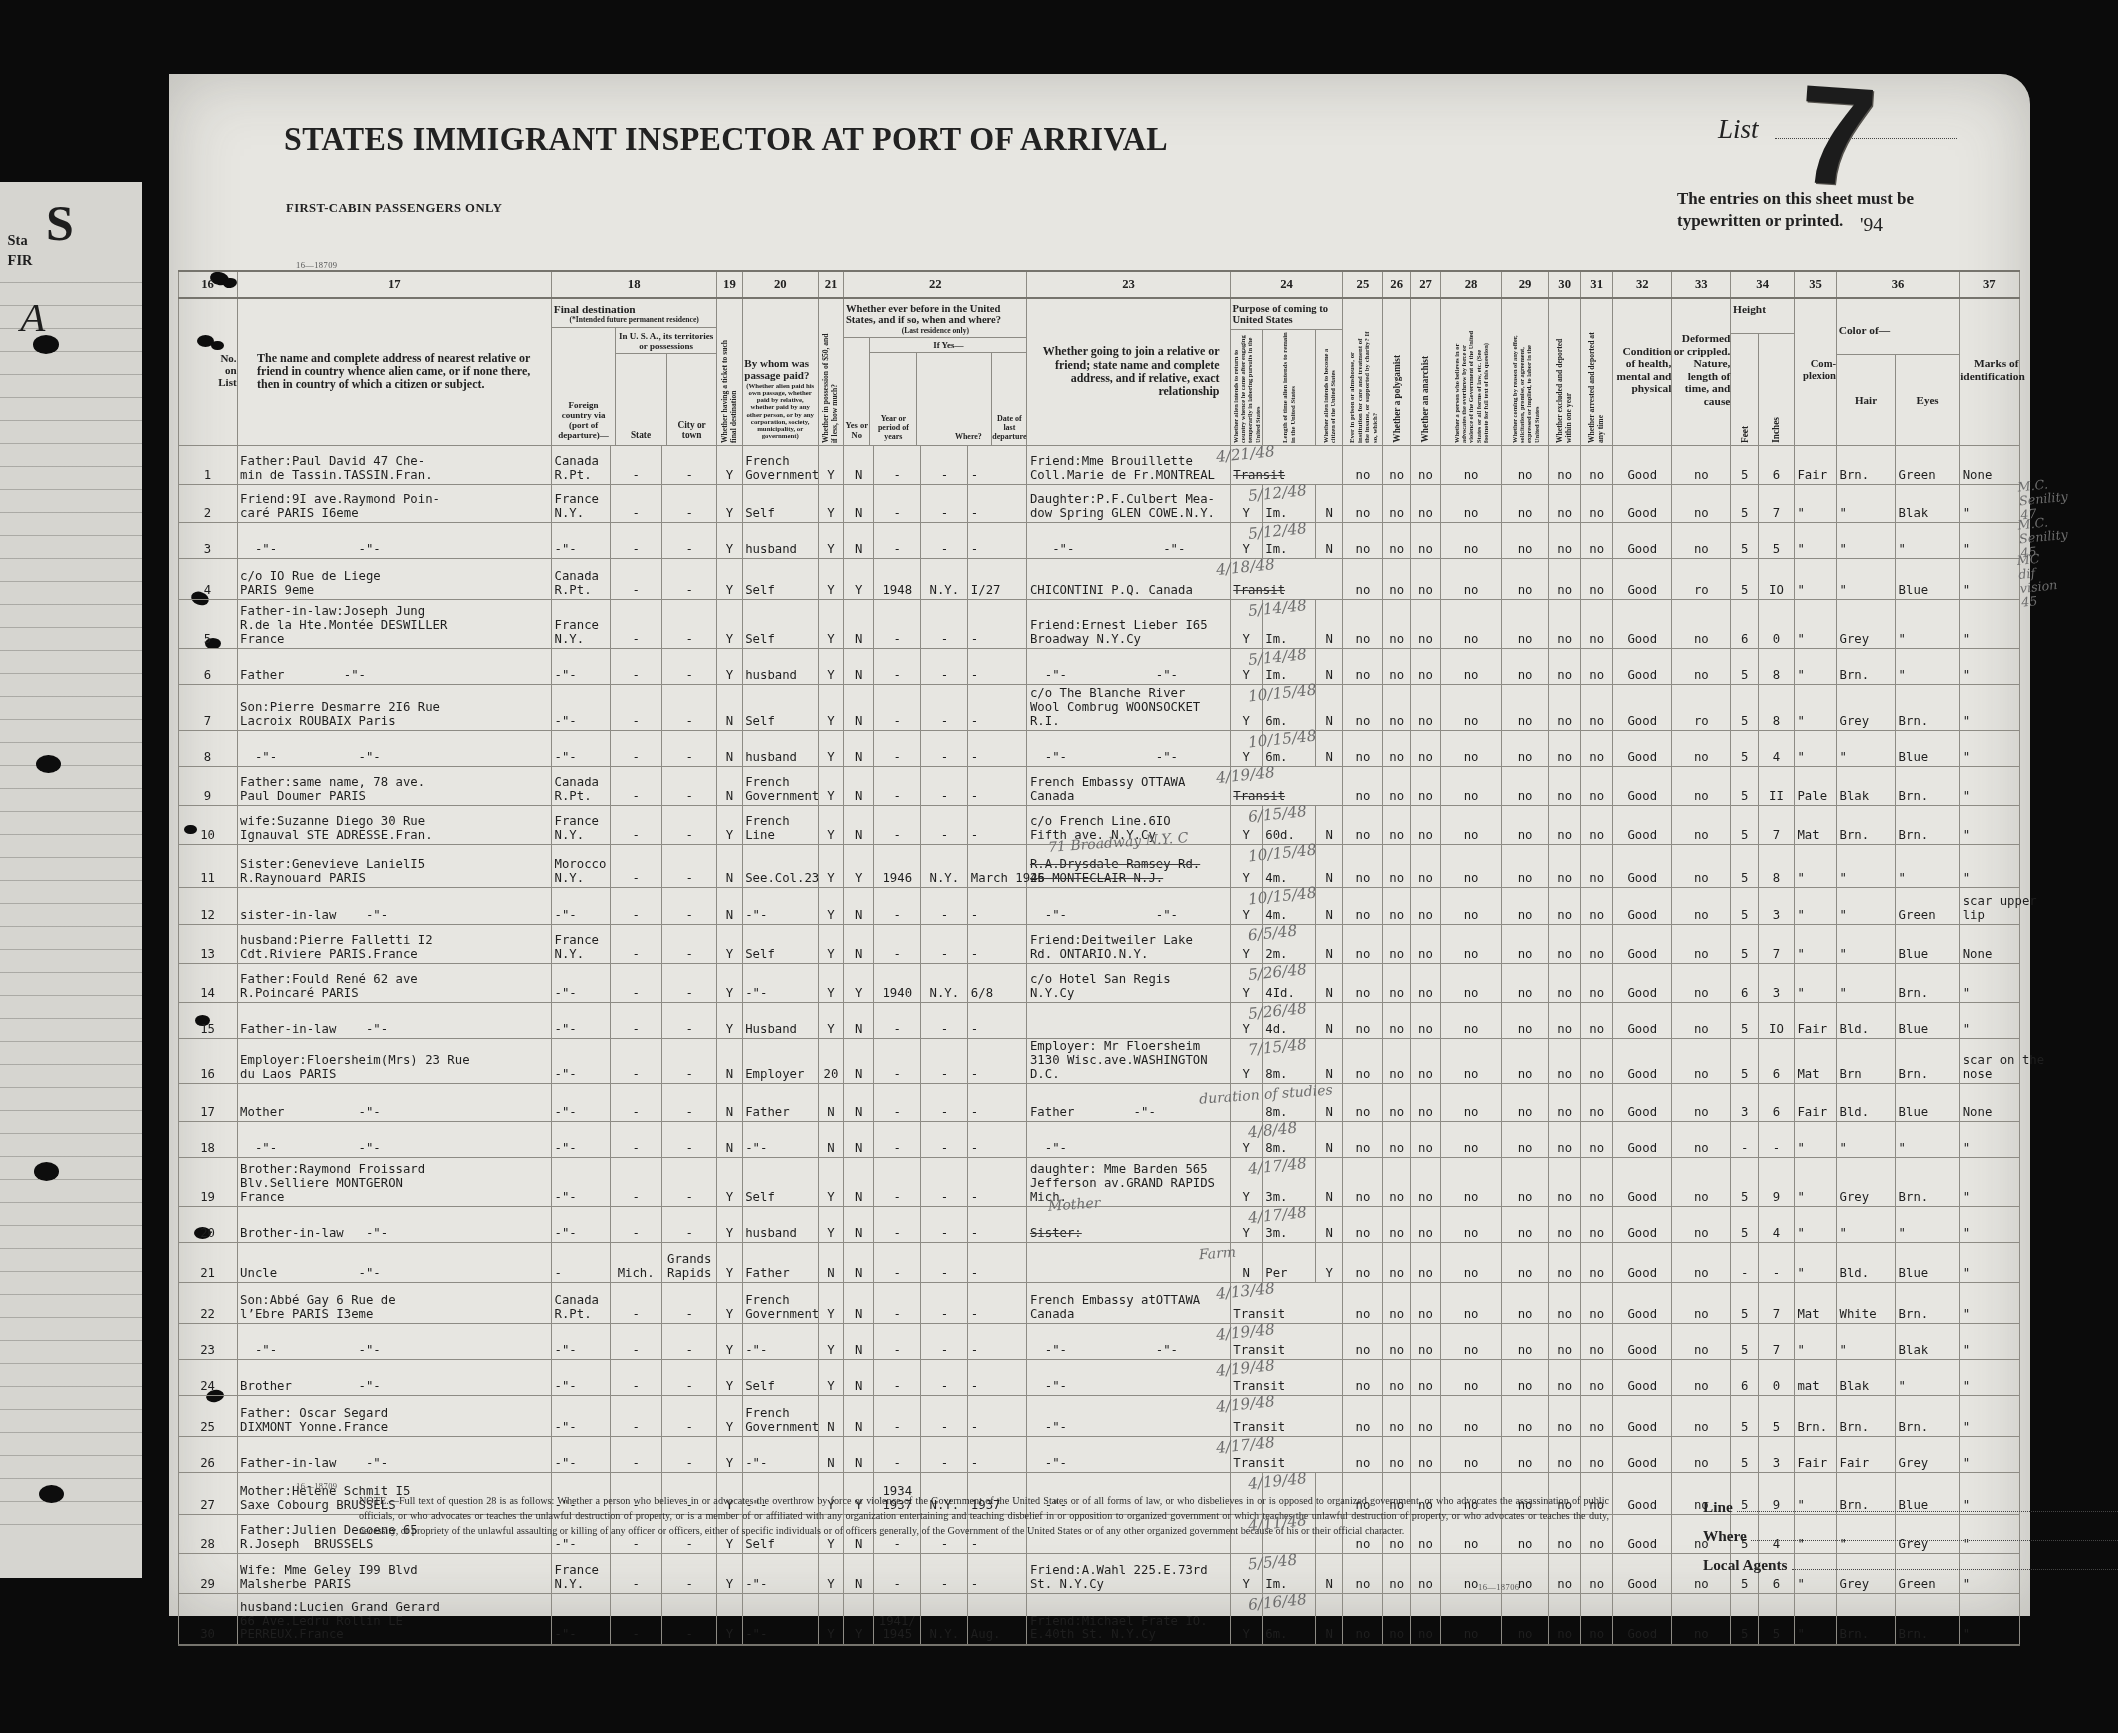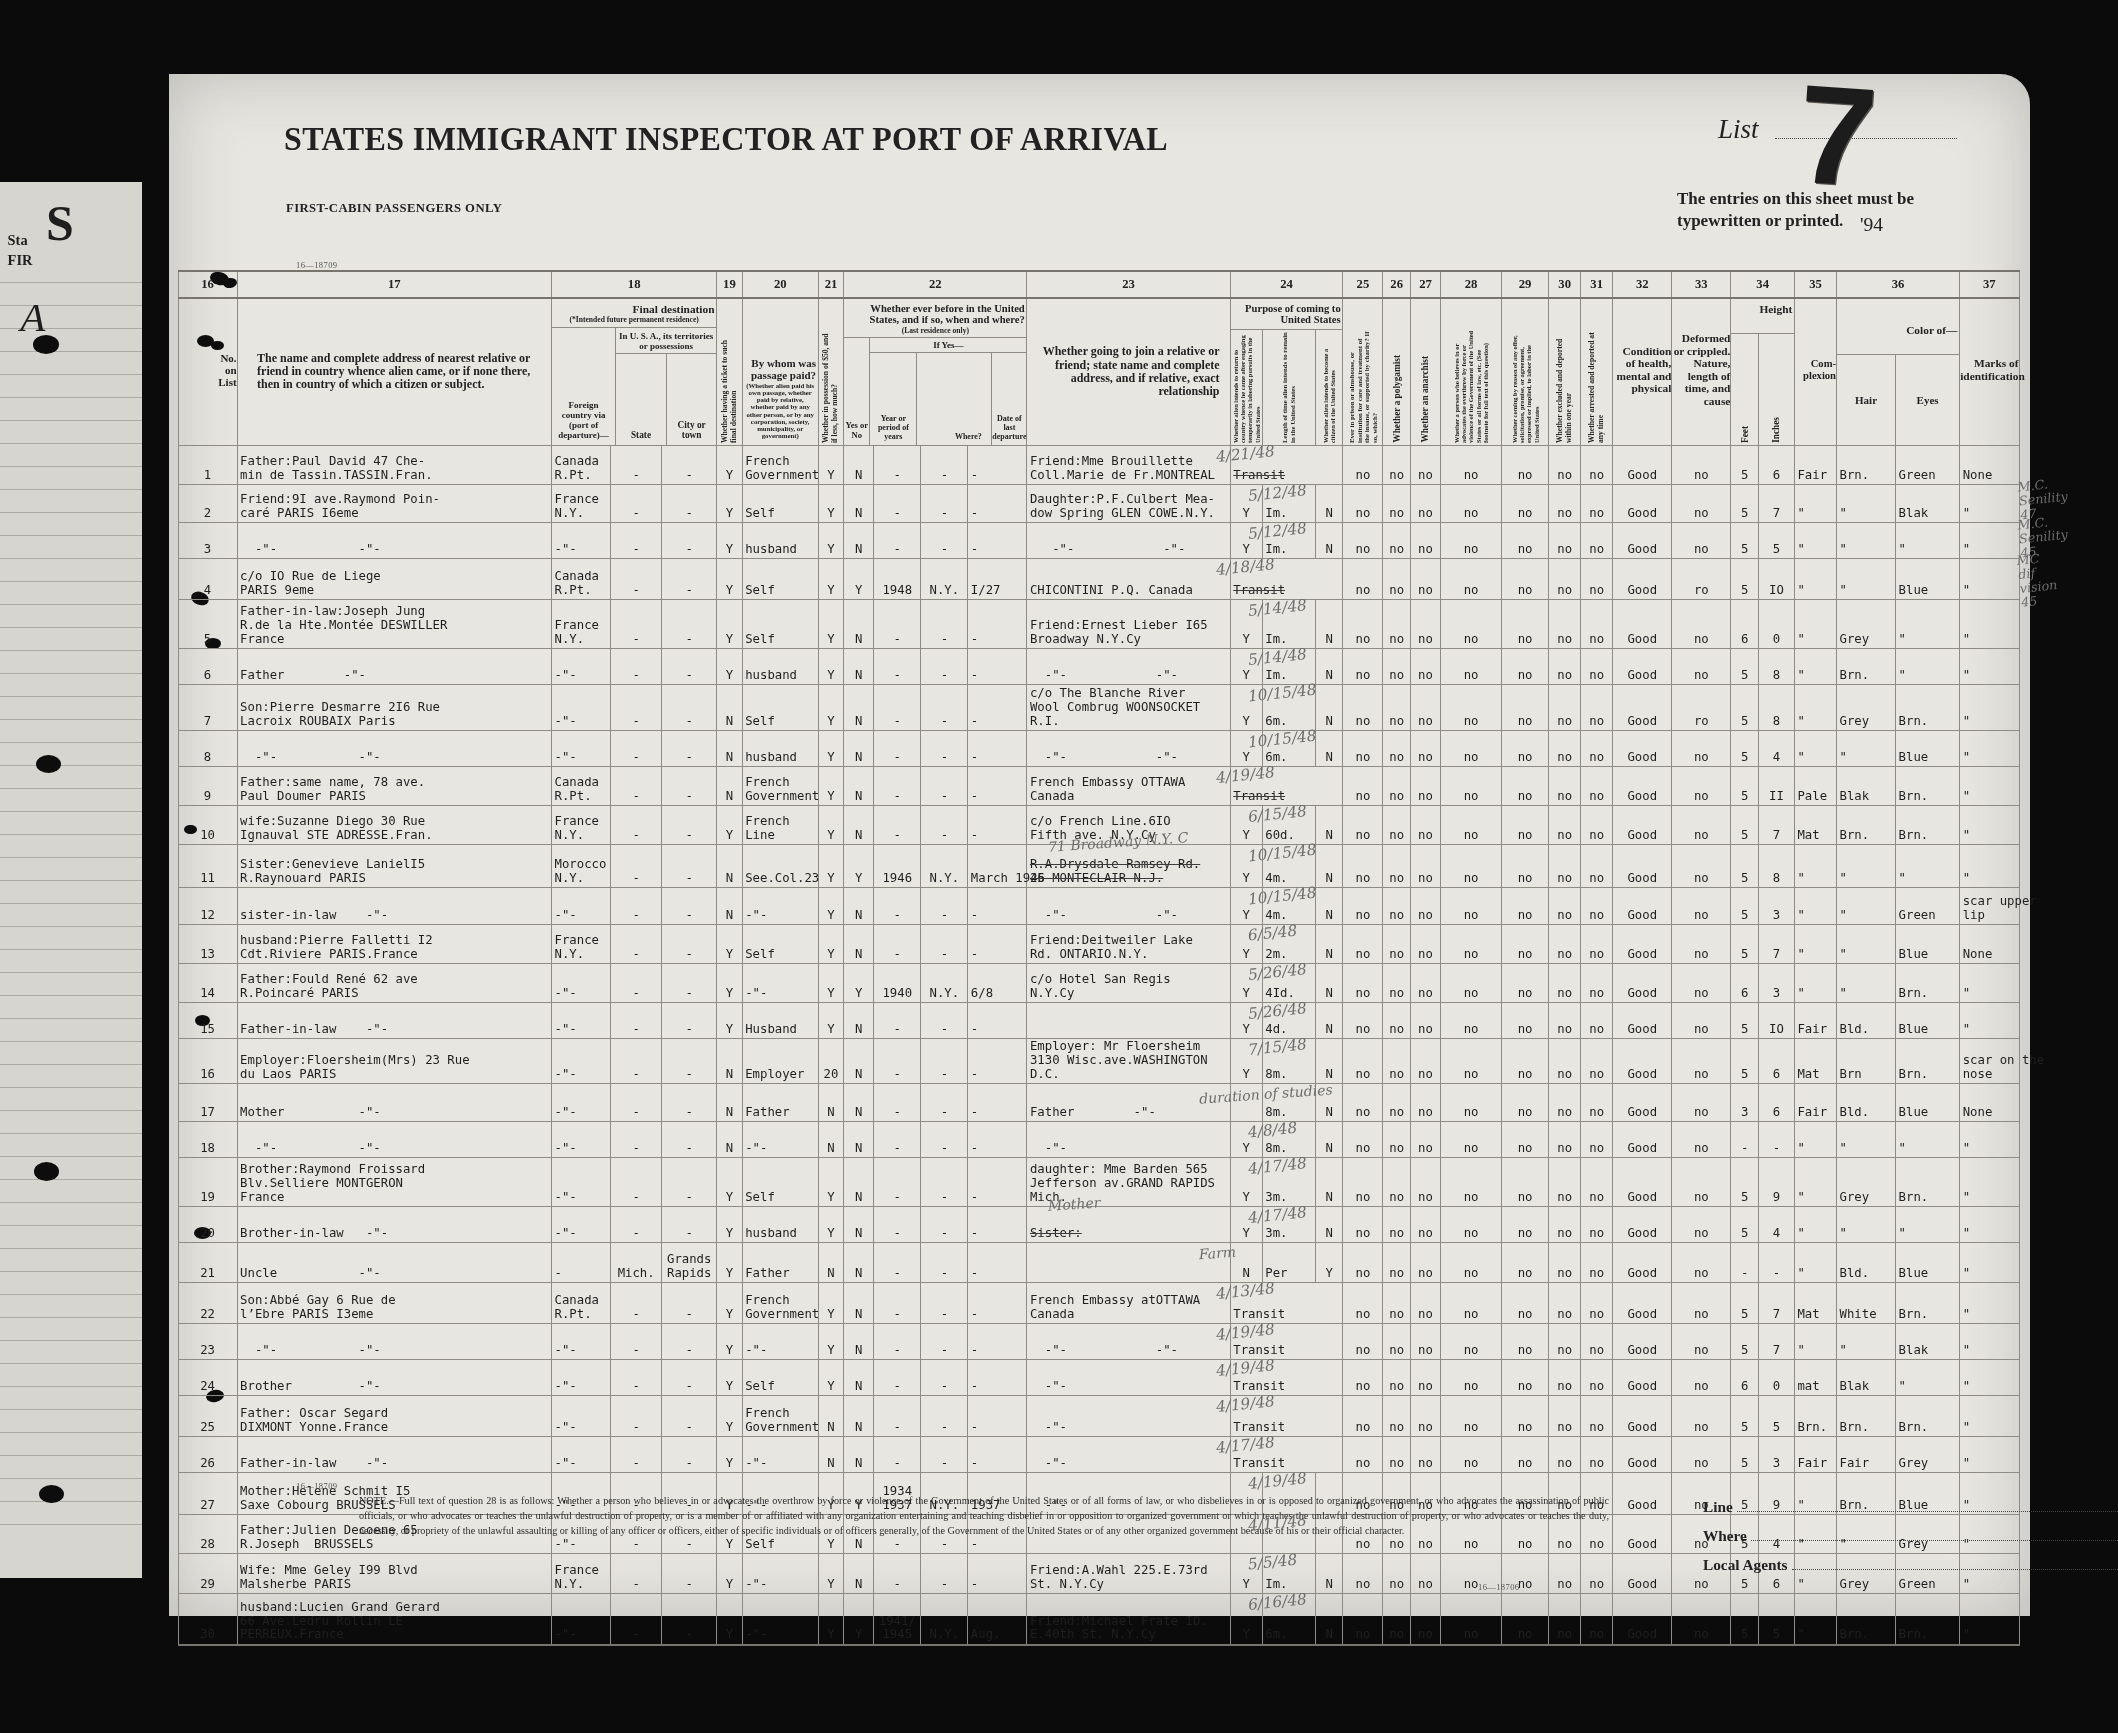--- a/index.html
+++ b/index.html
@@ -52,21 +52,21 @@
   
   table.manifest{position:absolute;left:8.5px;top:196px;width:1842px;table-layout:fixed;
       border-collapse:collapse;border-top:2.5px double #76746d;border-bottom:2.5px double #76746d;}
   .manifest th,.manifest td{border:0.8px solid #8d8b84;vertical-align:bottom;padding:1.3px 2.5px;
       overflow:visible;}
   .manifest thead tr.nums th{height:24.6px;font-size:12.7px;font-weight:bold;vertical-align:middle;
       text-align:center;border-bottom:2.5px double #76746d;padding:0;}
   .manifest thead tr.heads th{height:124px;font-weight:bold;vertical-align:top;padding:0;}
 
   .hcell{display:flex;flex-direction:column;height:100%;width:100%;}
-  .htitle{font-size:11.4px;line-height:1.1;text-align:right;padding:4.2px 1.7px 0.8px;}
+  .htitle{font-size:11.4px;line-height:1.1;text-align:left;padding:4.2px 1.7px 0.8px;}
   .hnote{font-size:7.6px;font-weight:bold;text-align:center;line-height:1.05;padding:0 1.7px;}
   .hfill{flex:1;}
   .hbottom{font-size:9.3px;text-align:right;line-height:1.1;padding-bottom:4.2px;}
   .vt{writing-mode:vertical-rl;transform:rotate(180deg);margin:auto auto 2.5px auto;
       font-size:7.6px;line-height:1.12;font-weight:bold;text-align:left;max-height:113px;}
   .vt.big{font-size:9.3px;}
   .subrow{display:flex;border-top:0.8px solid #8d8b84;}
   .subrow>div{display:flex;flex-direction:column;justify-content:flex-end;}
   .bd-l{border-left:0.8px solid #8d8b84;}
 

